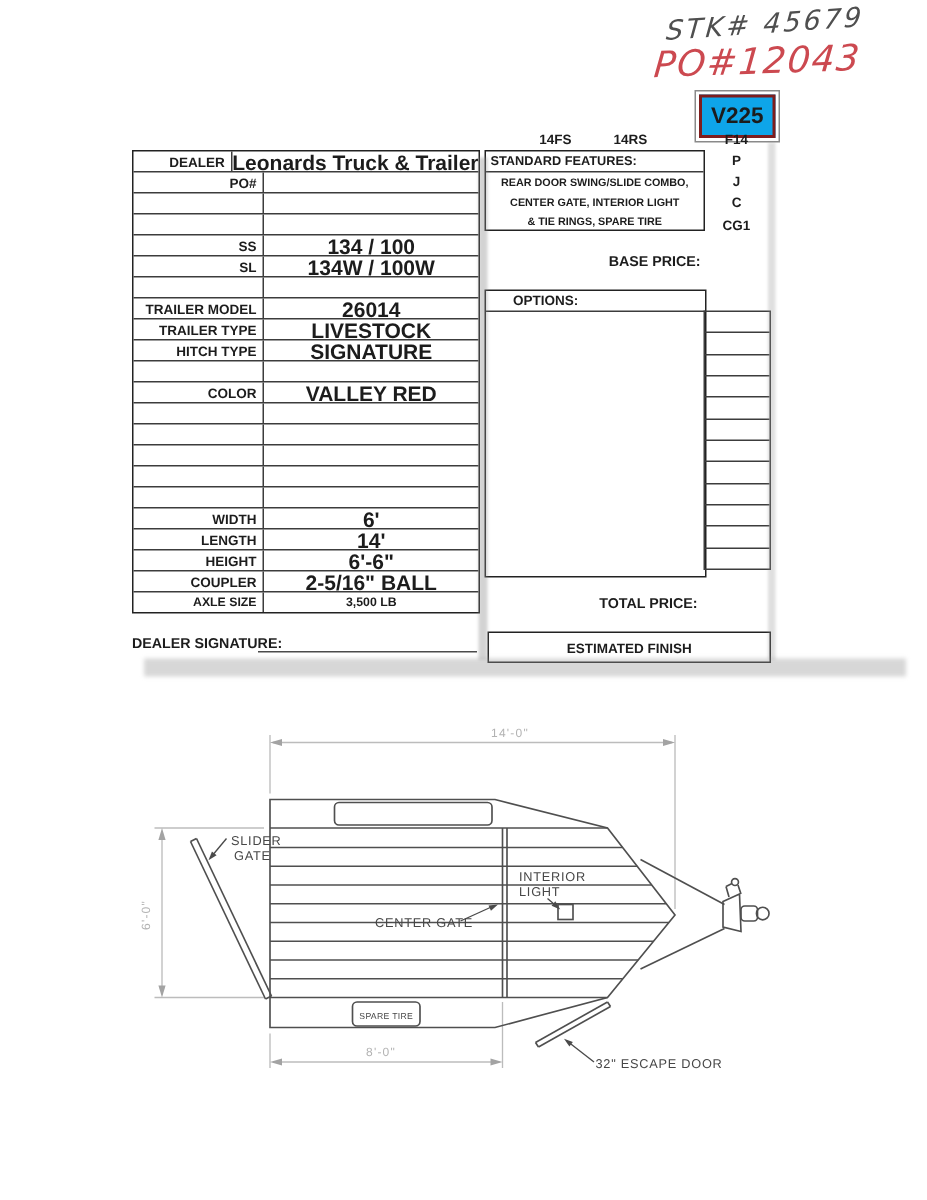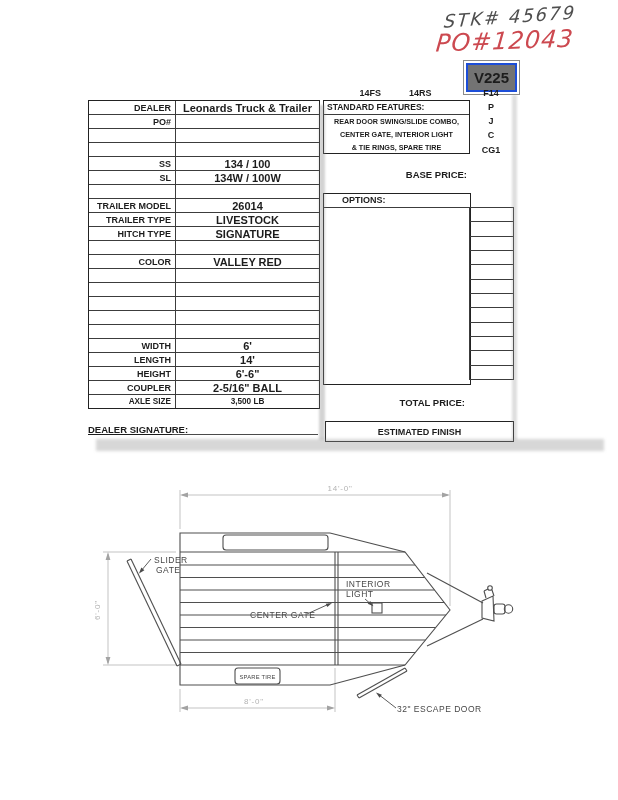--- a/index.html
+++ b/index.html
@@ -11,37 +11,37 @@
   .hand-stk{left:444px;top:6px;font-size:18px;letter-spacing:2px;color:#4f4f4f;
             transform:rotate(-4deg) skewX(-9deg);}
   .hand-po{left:436px;top:27px;font-size:24px;letter-spacing:1px;
            transform:rotate(-2deg) skewX(-7deg);}
 
   
   .title-bar{position:absolute;left:88px;top:64px;width:377px;height:24px;
              background:linear-gradient(180deg,#dbdbdb,#cbcbcb 70%,#d2d2d2);
              display:flex;align-items:center;justify-content:center;
              font-weight:bold;font-size:14.5px;color:#141414;letter-spacing:.2px;}
-  .v-box{position:absolute;left:466px;top:63px;width:47px;height:25px;border:2px solid #1d4ed8;
-         outline:1px solid #8a8a8a;outline-offset:2px;background:#737373;
+  .v-box{position:absolute;left:466px;top:63px;width:47px;height:25px;border:2px solid #7f1d1d;
+         outline:1px solid #8a8a8a;outline-offset:2px;background:#0ea5e9;
          display:flex;align-items:center;justify-content:center;font-weight:bold;font-size:15px;}
   .model-codes{position:absolute;left:323px;top:88px;width:145px;display:flex;
                justify-content:center;gap:28px;font-weight:bold;font-size:9px;}
   .plant-code{position:absolute;left:476px;top:88px;width:30px;text-align:center;
               font-weight:bold;font-size:9px;}
 
   
   .spec{position:absolute;left:88px;top:100px;width:230px;height:307px;
         border:1.5px solid #222;display:flex;flex-direction:column;}
   .trow{display:flex;flex:1;border-bottom:1px solid #3c3c3c;min-height:0;}
   .trow:last-child{border-bottom:none;}
   .tlabel{width:82px;border-right:1px solid #3c3c3c;display:flex;align-items:center;
           justify-content:flex-end;padding-right:4px;font-weight:bold;font-size:9px;white-space:nowrap;}
   .tvalue{flex:1;display:flex;align-items:center;justify-content:center;
-          font-weight:bold;font-size:11px;white-space:nowrap;}
+          font-weight:bold;font-size:14px;white-space:nowrap;}
   .trow:last-child .tlabel{font-size:8.2px;}
   .trow:last-child .tvalue{font-size:8.2px;}
 
   
   .std-box{position:absolute;left:323px;top:100px;width:145px;height:52px;border:1.5px solid #222;}
   .std-head{height:13px;line-height:13px;border-bottom:1px solid #3c3c3c;
             font-weight:bold;font-size:8.5px;padding-left:3px;}
   .std-line{height:12.8px;line-height:13px;text-align:center;font-weight:bold;font-size:7.2px;}
   .codes{position:absolute;left:474px;top:100px;width:34px;display:flex;flex-direction:column;}
   .codes span{height:14.2px;line-height:14.2px;text-align:center;font-weight:bold;font-size:9px;}
@@ -53,21 +53,21 @@
                 font-weight:bold;font-size:9px;padding-left:18px;}
   .price-grid{position:absolute;left:469px;top:207px;width:43px;height:171px;
               border:1px solid #3c3c3c;display:flex;flex-direction:column;}
   .pcell{flex:1;border-bottom:1px solid #3c3c3c;}
   .pcell:last-child{border-bottom:none;}
   .total-price{position:absolute;left:321px;top:397px;width:144px;text-align:right;
                font-weight:bold;font-size:9.5px;}
   .ef-box{position:absolute;left:325px;top:421px;width:187px;height:19px;border:1.5px solid #222;display:flex;flex-direction:column;}
   .ef-label{flex:1;display:flex;align-items:center;justify-content:center;font-weight:bold;font-size:9px;}
   .ef-cell{width:46px;border-left:1px solid #3c3c3c;}
-  .sig-label{position:absolute;left:88px;top:424px;font-weight:bold;font-size:9.5px;text-decoration:underline;}
+  .sig-label{position:absolute;left:88px;top:424px;font-weight:bold;font-size:9.5px;}
   .sig-line{position:absolute;left:172px;top:434px;width:146px;height:1px;background:#4a4a4a;}
 
   
   .shadow{position:absolute;pointer-events:none;}
   .shadow-v1{left:319px;top:105px;width:6px;height:335px;background:rgba(140,140,140,.38);filter:blur(1px);}
   .shadow-v2{left:512px;top:95px;width:5px;height:345px;background:rgba(150,150,150,.3);filter:blur(1px);}
   .shadow-h{left:96px;top:439px;width:508px;height:12px;background:rgba(150,150,150,.38);filter:blur(1.5px);}
 
   svg{position:absolute;left:0;top:0;}
   svg text{font-family:"Liberation Sans",sans-serif;}

